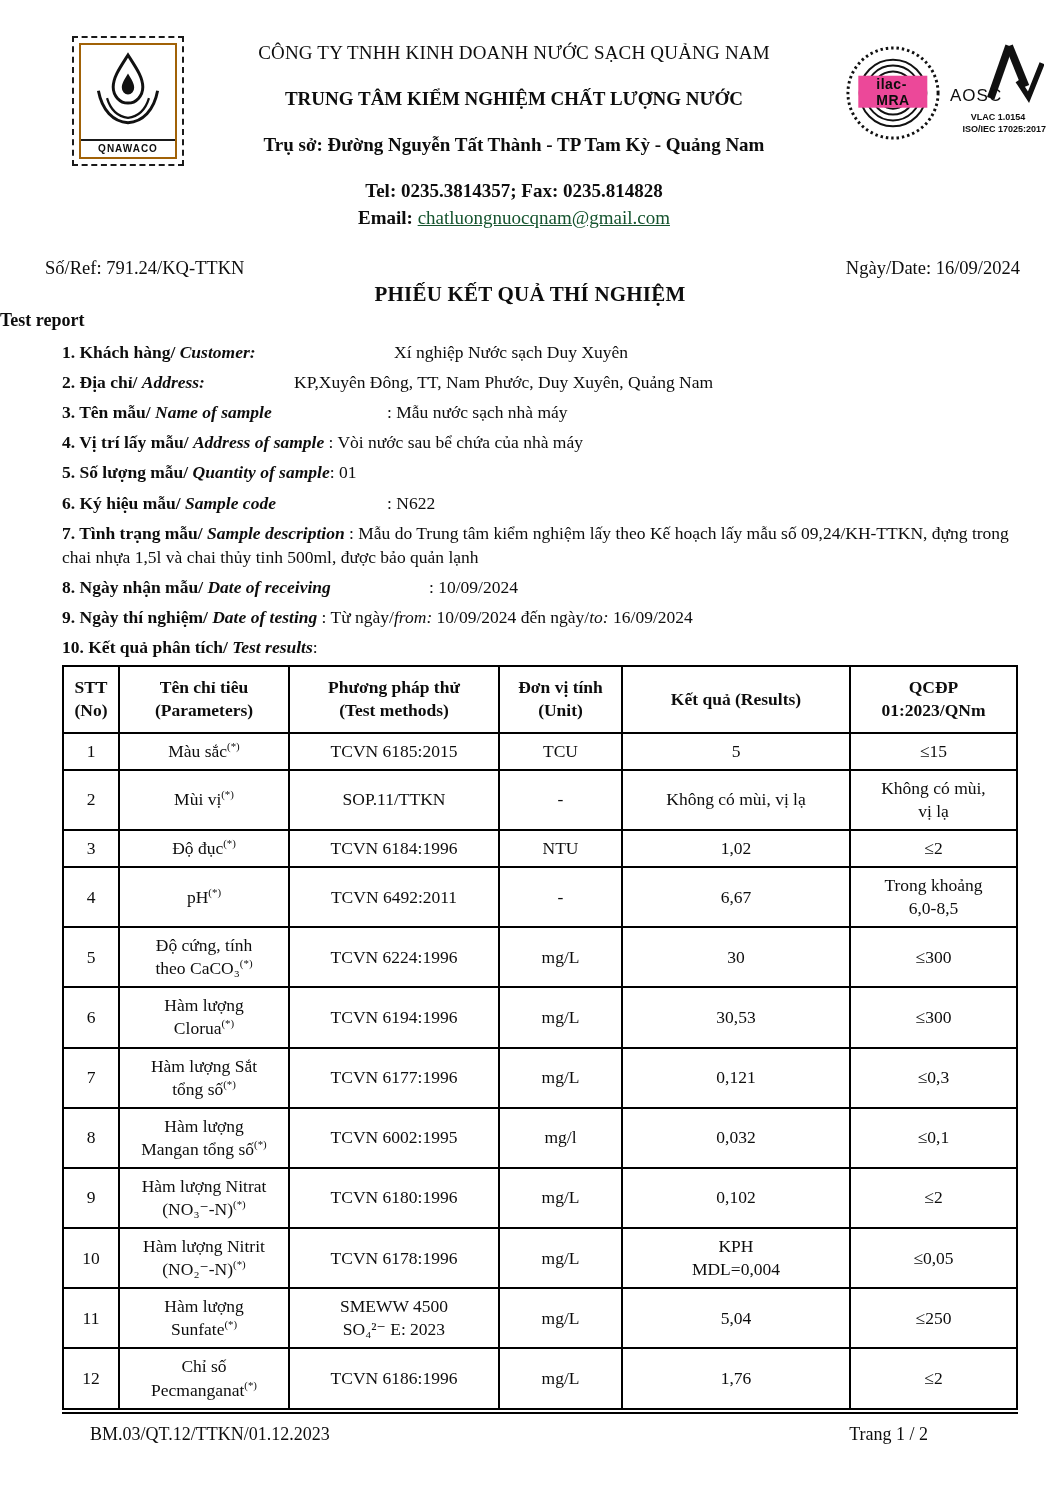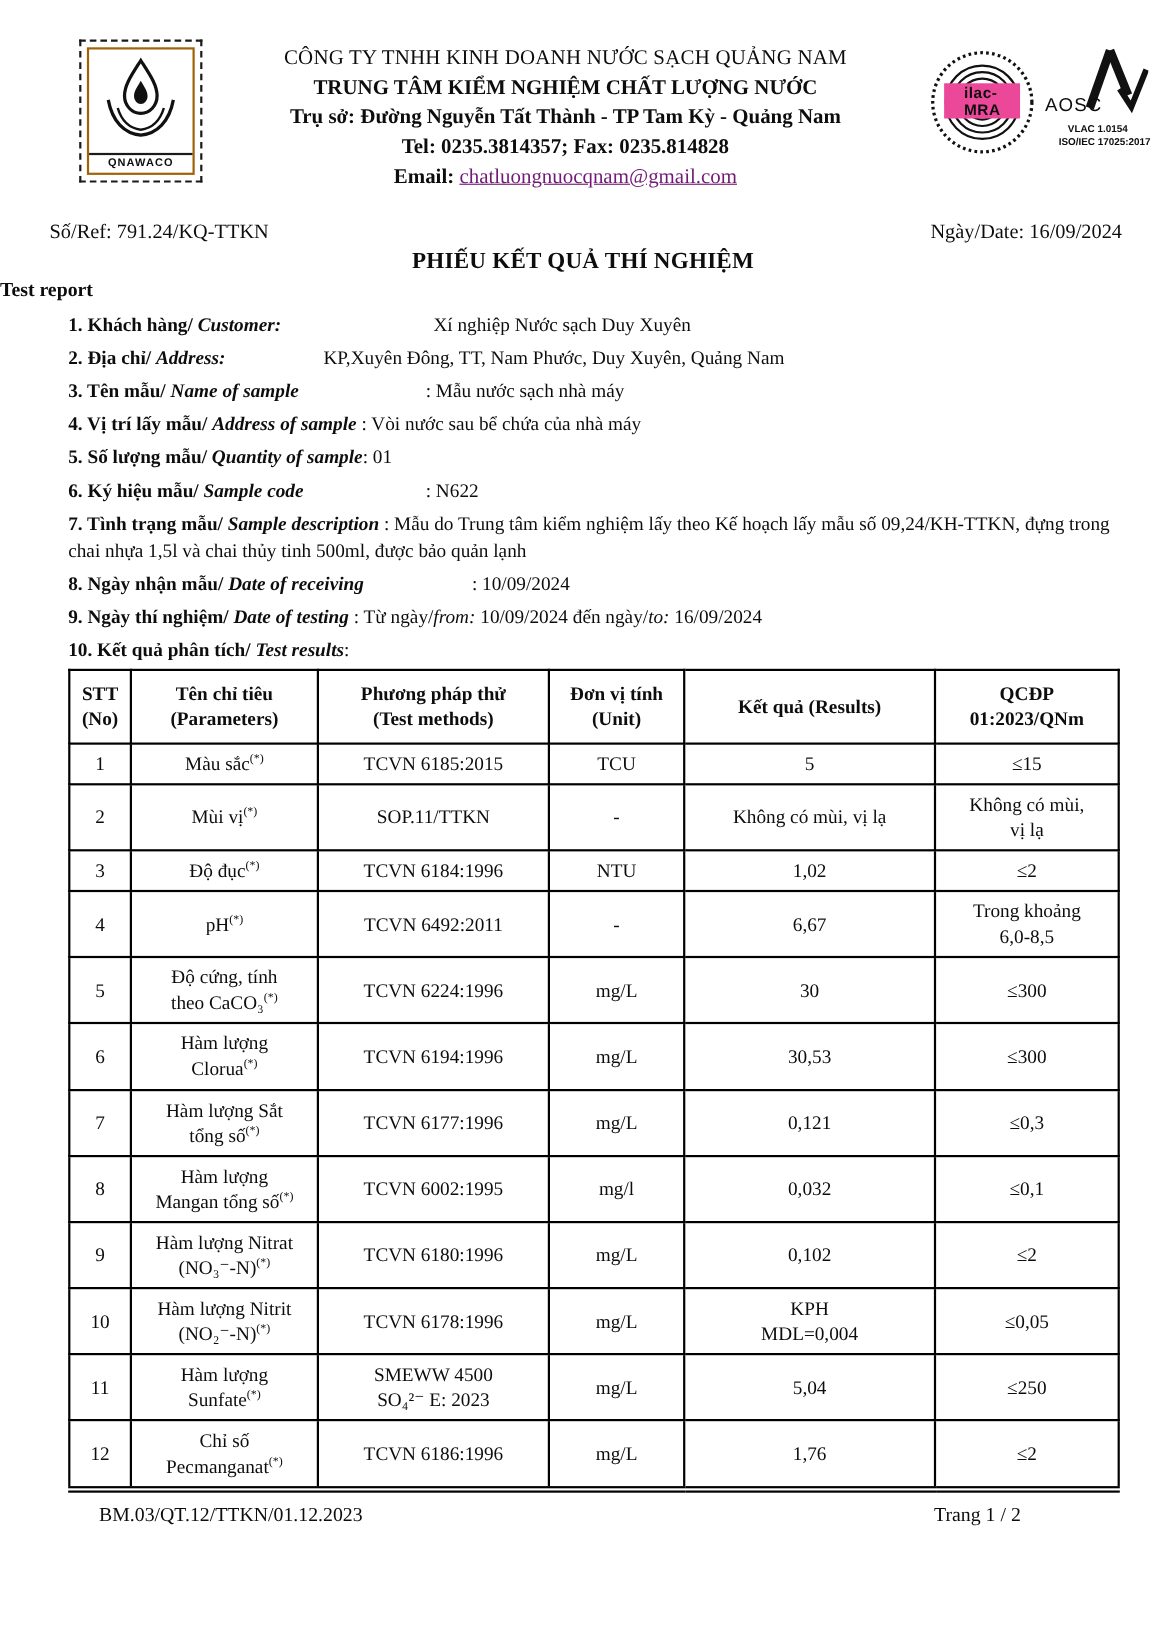--- a/index.html
+++ b/index.html
@@ -11,24 +11,24 @@
   }
   
   .hdr { display:flex; padding:36px 16px 0 72px; }
   .stamp { width:112px; height:130px; border:2px dashed #1a1a1a; padding:5px; flex:none; }
   .stamp-inner { border:2px solid #a16207; height:100%; display:flex; flex-direction:column; align-items:center; }
   .stamp-art { flex:1; width:100%; display:flex; align-items:center; justify-content:center; }
   .stamp-label { font-size:10px; font-weight:bold; letter-spacing:1px; border-top:2px solid #1a1a1a;
     width:100%; text-align:center; padding:2px 0 3px; font-family:"Liberation Sans",sans-serif; }
   .hdr-center { flex:1; text-align:center; padding-top:4px; line-height:1.42; }
   .h-company { font-size:19px; letter-spacing:0.2px; }
-  .h-bold { font-size:19px; font-weight:bold; }
+  .h-bold { font-size:19px; font-weight:bold;margin-top:19px; }
   .h-email { font-size:19px; }
   .h-email b { font-weight:bold; }
-  .h-email a { color:#701a75; text-decoration:underline; }
+  .h-email a { color:#14532d; text-decoration:underline; }
   .certs { width:200px; flex:none; display:flex; gap:8px; padding-top:6px; }
   .ilac { position:relative; width:98px; height:102px; flex:none; }
   .ilac svg { position:absolute; inset:0; }
   .ilac-label { position:absolute; top:50%; left:50%; transform:translate(-50%,-54%);
     font-weight:bold; font-size:14px; font-family:"Liberation Sans",sans-serif;
     background:#ec4899; padding:0 18px; letter-spacing:0.5px; }
   .aosc { position:relative; width:96px; height:102px; flex:none; font-family:"Liberation Sans",sans-serif; }
   .aosc svg { position:absolute; top:0; right:2px; }
   .aosc-name { position:absolute; left:0; top:44px; font-size:17px; letter-spacing:1px; }
   .aosc-vlac { position:absolute; left:0; top:70px; width:100%; text-align:center; font-size:9px; font-weight:bold; }

